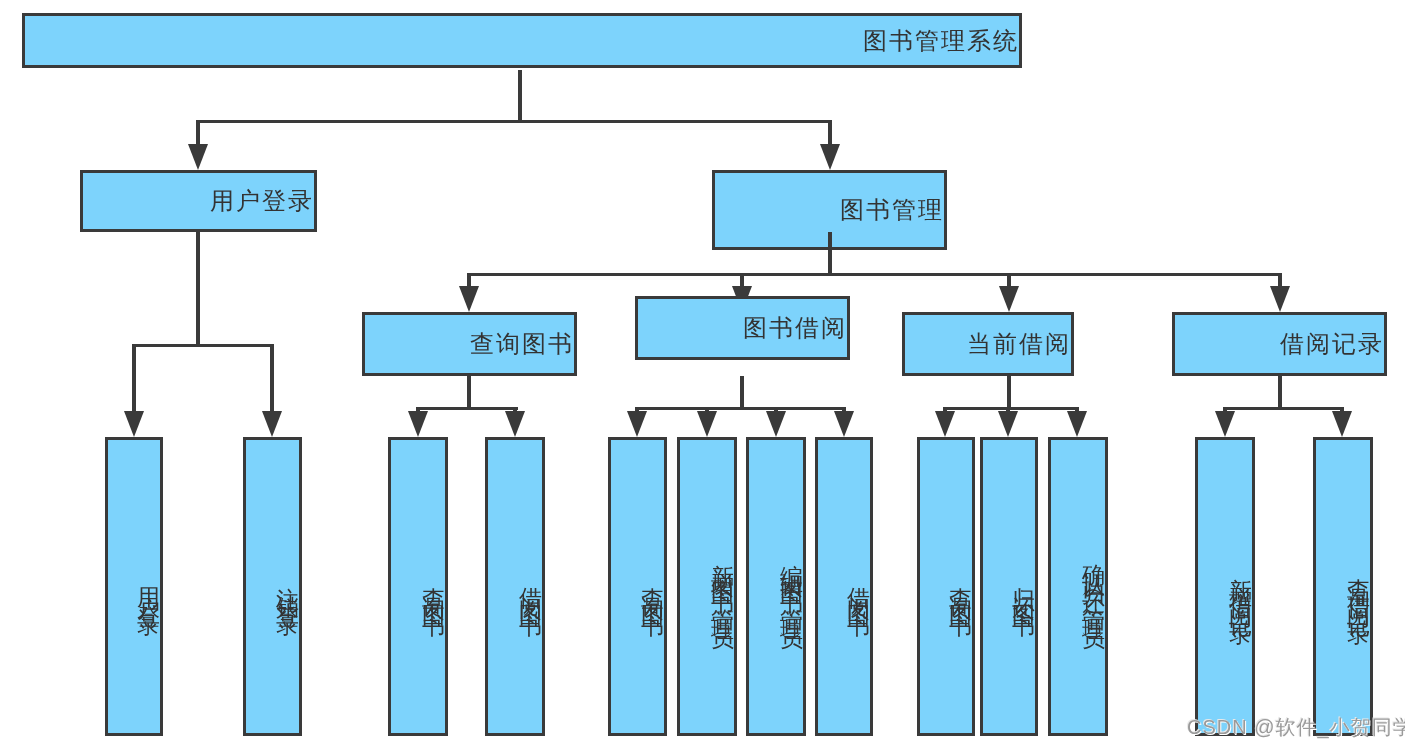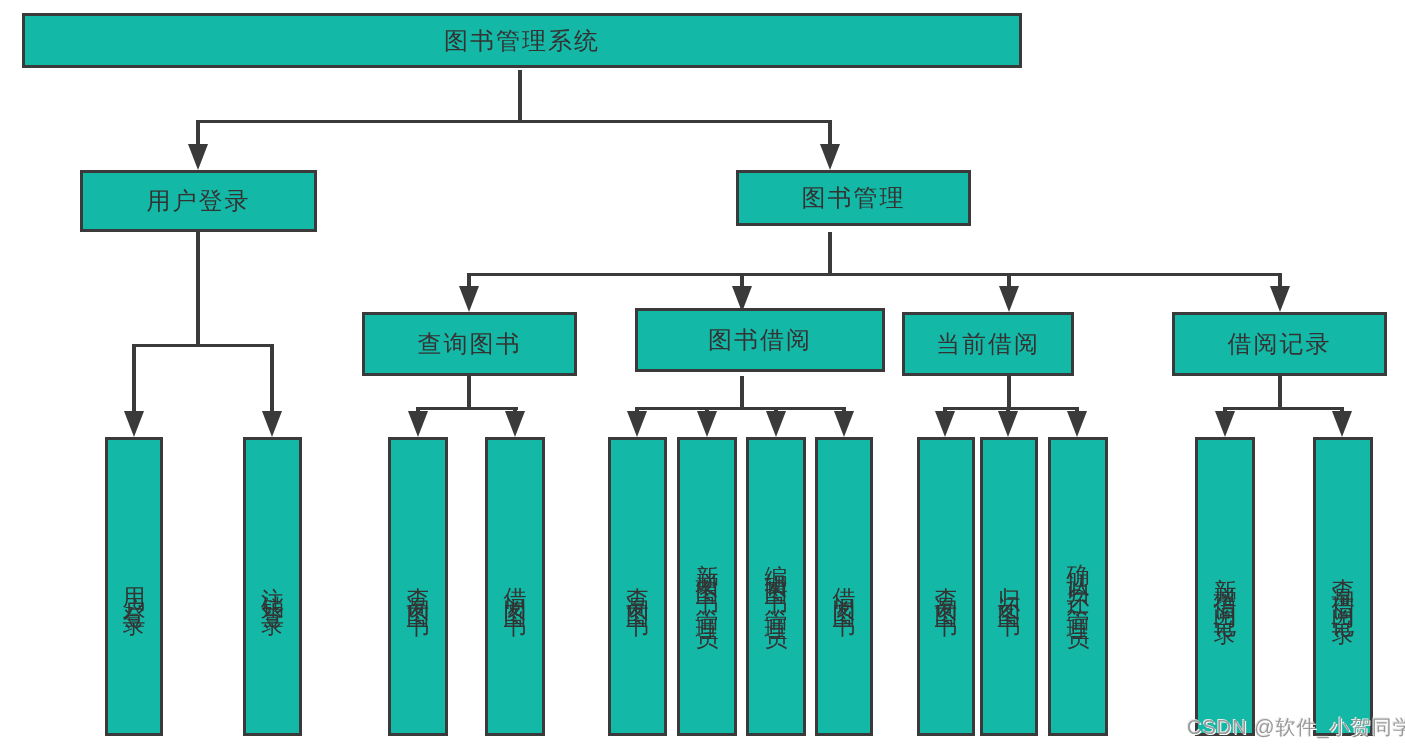--- a/index.html
+++ b/index.html
@@ -1,22 +1,22 @@
 <!DOCTYPE html>
 <html><head>
 <meta charset="utf-8">
 <style>
   html,body{margin:0;padding:0;background:#ffffff;}
   #canvas{
     position:relative;width:1405px;height:747px;background:#ffffff;overflow:hidden;
     font-family:"Liberation Sans",sans-serif;color:#333333;
   }
   .box{
-    position:absolute;box-sizing:border-box;background:#14b8a6;
-    border:3px solid #3a3a3a;display:flex;align-items:center;justify-content:center;
+    position:absolute;box-sizing:border-box;background:#7dd3fc;
+    border:3px solid #3a3a3a;display:flex;align-items:center;justify-content:flex-end;
   }
   .hbox span{font-size:24px;letter-spacing:2px;color:#333333;white-space:nowrap;}
   .vbox span{
     writing-mode:vertical-rl;text-orientation:mixed;
     font-size:23px;letter-spacing:9px;color:#333333;line-height:1;
   }
   .vline{position:absolute;width:4px;background:#3a3a3a;}
   .hline{position:absolute;height:3px;background:#3a3a3a;}
   .ahead{
     position:absolute;width:0;height:0;
@@ -40,21 +40,21 @@
   <div class="vline" style="left:518px;top:70px;height:52px"></div>
   <div class="hline" style="left:196px;top:120px;width:636px"></div>
   <div class="vline" style="left:196px;top:120px;height:26px"></div>
   <div class="ahead" style="left:188px;top:144px"></div>
   <div class="vline" style="left:828px;top:120px;height:26px"></div>
   <div class="ahead" style="left:820px;top:144px"></div>
 
   <div class="box hbox" style="left:80px;top:170px;width:237px;height:62px">
     <span>用户登录</span>
   </div>
-  <div class="box hbox" style="left:736px;top:170px;width:235px;height:56px">
+  <div class="box hbox" style="left:712px;top:170px;width:235px;height:80px">
     <span>图书管理</span>
   </div>
 
   <div class="vline" style="left:196px;top:232px;height:114px"></div>
   <div class="hline" style="left:132px;top:344px;width:142px"></div>
   <div class="vline" style="left:132px;top:344px;height:69px"></div>
   <div class="ahead" style="left:124px;top:411px"></div>
   <div class="vline" style="left:270px;top:344px;height:69px"></div>
   <div class="ahead" style="left:262px;top:411px"></div>
 
@@ -65,21 +65,21 @@
   <div class="vline" style="left:740px;top:273px;height:15px"></div>
   <div class="ahead" style="left:732px;top:286px"></div>
   <div class="vline" style="left:1007px;top:273px;height:15px"></div>
   <div class="ahead" style="left:999px;top:286px"></div>
   <div class="vline" style="left:1278px;top:273px;height:15px"></div>
   <div class="ahead" style="left:1270px;top:286px"></div>
 
   <div class="box hbox" style="left:362px;top:312px;width:215px;height:64px">
     <span>查询图书</span>
   </div>
-  <div class="box hbox" style="left:635px;top:308px;width:250px;height:64px">
+  <div class="box hbox" style="left:635px;top:296px;width:215px;height:64px">
     <span>图书借阅</span>
   </div>
   <div class="box hbox" style="left:902px;top:312px;width:172px;height:64px">
     <span>当前借阅</span>
   </div>
   <div class="box hbox" style="left:1172px;top:312px;width:215px;height:64px">
     <span>借阅记录</span>
   </div>
 
   <div class="vline" style="left:467px;top:376px;height:33px"></div>

